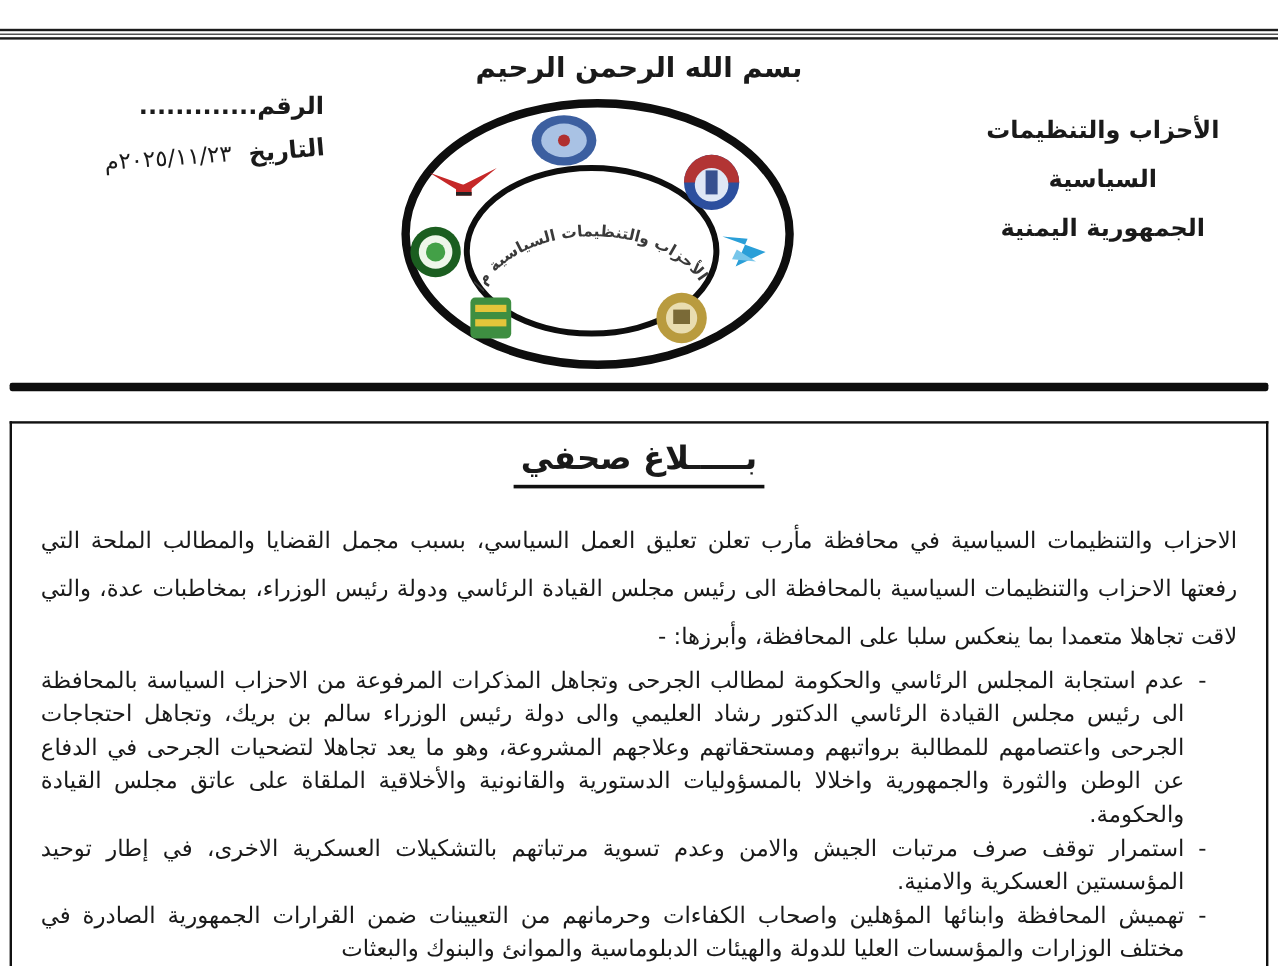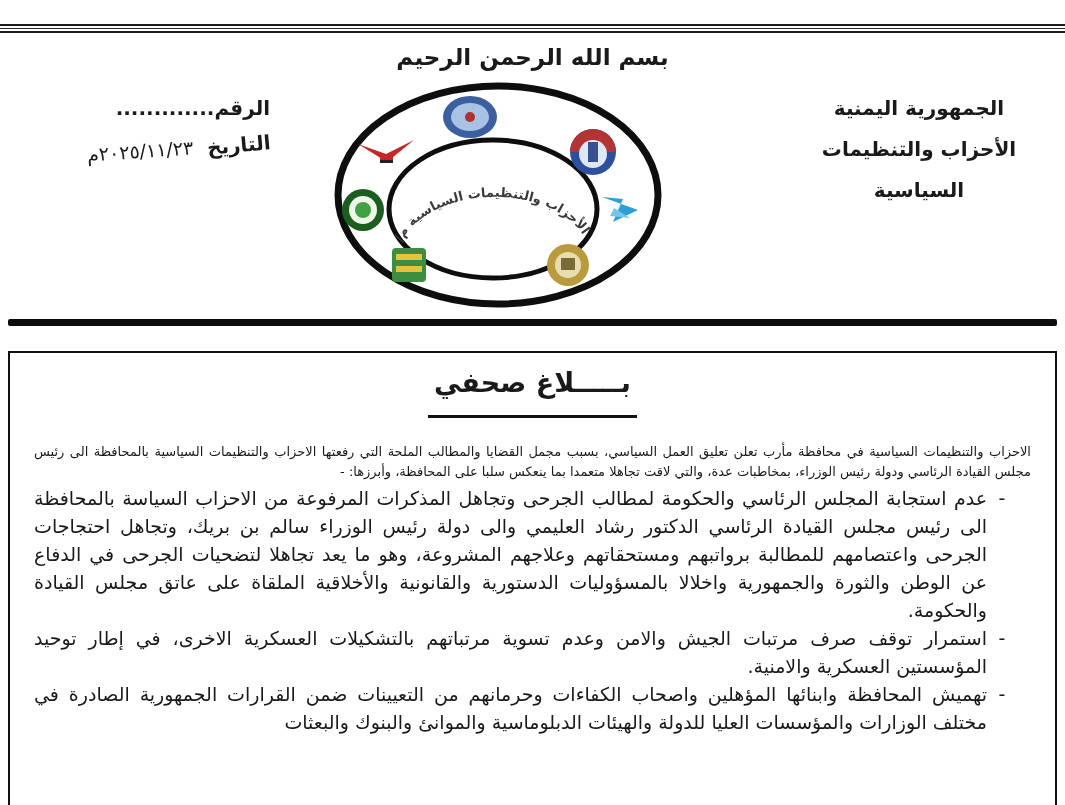--- a/index.html
+++ b/index.html
@@ -18,21 +18,21 @@
     position:absolute; top:20px; left:0; right:0; text-align:center;
     font-size:23px; font-weight:bold; letter-spacing:0.5px;
   }
 
   .hdr-right {
     position:absolute; top:64px; right:16px; width:260px;
     text-align:center; font-weight:bold; font-size:20px; line-height:2.05;
   }
 
   .hdr-left {
-    position:absolute; top:72px; left:26px; width:244px;
+    position:absolute; top:52px; left:26px; width:244px;
     font-weight:bold; font-size:20px; text-align:right; direction:rtl;
   }
   .hdr-left .row { margin-bottom:13px; white-space:nowrap; }
   .date-label { display:inline-block; transform:rotate(-5deg); }
   .date-value {
     display:inline-block; font-weight:normal; font-size:19px;
     transform:rotate(-4deg); margin-right:6px; position:relative; top:6px;
   }
 
   .seal { position:absolute; top:58px; left:330px; }
@@ -43,24 +43,24 @@
   }
 
   .doc-box {
     position:absolute; top:327px; left:8px; right:8px; bottom:0;
     border:2px solid #111; border-bottom:none; background:#fff;
     padding:10px 24px 0 24px; overflow:hidden;
   }
   .doc-title-wrap { text-align:center; margin-top:4px; }
   .doc-title {
     display:inline-block; font-size:27px; font-weight:bold;
-    border-bottom:3px solid #111; padding:0 6px 17px 6px;
+    border-bottom:3px solid #111; padding:0 6px 6px 6px;
   }
   .doc-intro {
-    margin-top:24px; font-size:13px; line-height:20px;
+    margin-top:24px; font-size:19px; line-height:40px;
     text-align:justify; text-align-last:right;
   }
   .bullets { list-style:none; margin-top:2px; padding-right:14px; }
   .bullets li { display:flex; direction:rtl; }
   .bullet-dash {
     flex:0 0 30px; text-align:center; font-size:19px; line-height:28px;
   }
   .bullet-text {
     flex:1; font-size:19px; line-height:28px;
     text-align:justify; text-align-last:right;
@@ -82,22 +82,22 @@
 
   <div class="top-rules">
     <div class="r1"></div>
       <div class="r2"></div>
       <div class="r3"></div>
   </div>
 
   <div class="bismillah">بسم الله الرحمن الرحيم</div>
 
   <div class="hdr-right">
+    <div>الأحزاب والتنظيمات السياسية</div>
     <div>الجمهورية اليمنية</div>
-    <div>الأحزاب والتنظيمات السياسية</div>
   </div>
 
   <div class="hdr-left">
     <div class="row">الرقم.............</div>
     <div class="row">
       <span class="date-label">التاريخ</span>
       <span class="date-value">٢٠٢٥/١١/٢٣م</span>
     </div>
   </div>
 

